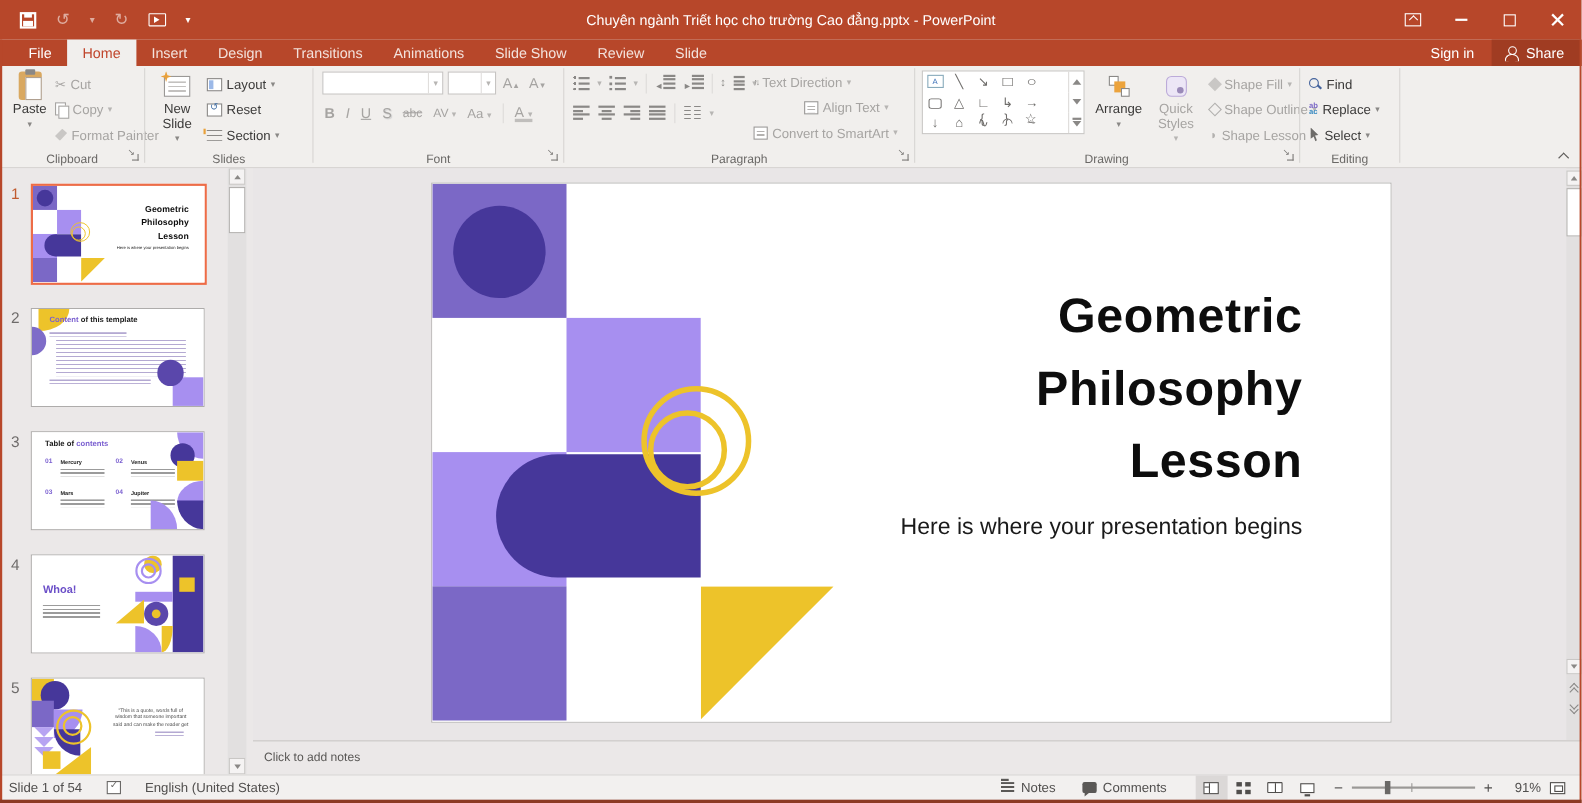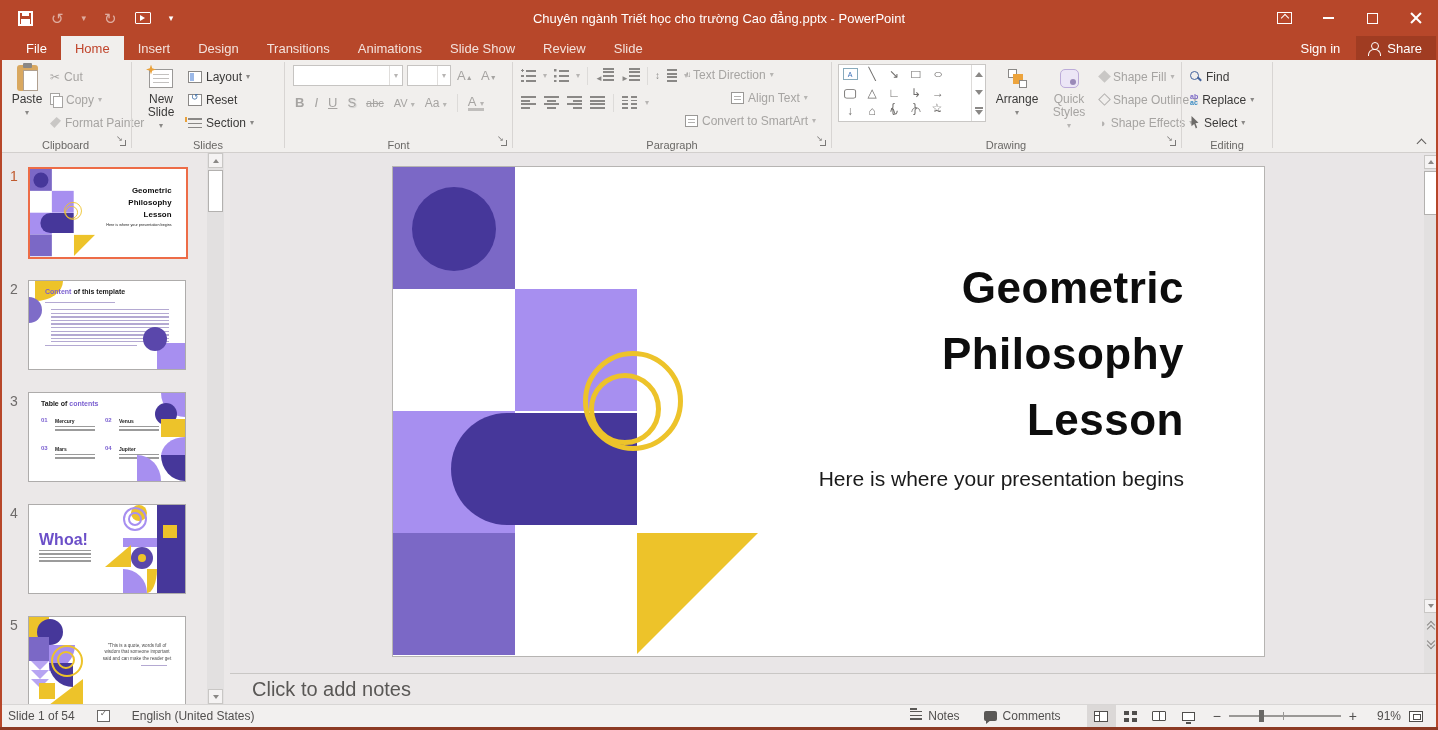--- a/index.html
+++ b/index.html
@@ -206,21 +206,21 @@
   
   .m { position:absolute; }
   .tl { background:repeating-linear-gradient(#b4a9d2 0 1.4px, transparent 1.4px 3.6px); }
   .tl-g { background:repeating-linear-gradient(#9b9b9b 0 1.3px, transparent 1.3px 3.4px); }
   .t-title7 { font-size:7px; font-weight:bold; color:#1a1a1a; line-height:8px; }
   .acc { color:#7a5fd0; }
   .mini5-quote { font-size:4.6px; line-height:6.4px; color:#4a4a4a; text-align:center; }
 
   
   .notesbar { position:absolute; left:230px; top:673px; width:1208px; height:31px; background:#ebe8e8; border-top:1px solid #c9c7c5; display:flex; align-items:center; }
-  .notesbar span { margin-left:22px; font-size:20px; color:#595755; }
+  .notesbar span { margin-left:10px; font-size:11px; color:#595755; }
   .watermark { position:absolute; left:1103px; top:663px; font-size:30px; font-weight:bold; letter-spacing:-0.5px; white-space:nowrap;
     text-shadow:-1.5px -1.5px 0 #fff,1.5px -1.5px 0 #fff,-1.5px 1.5px 0 #fff,1.5px 1.5px 0 #fff,2px 3px 3px rgba(0,0,0,.3); }
   .wm1 { color:#e83a5c; } .wm2 { color:#45aee6; } .wm3 { color:#2697d8; }
 
   .statusbar { position:absolute; left:0; top:704px; width:1438px; height:23px; background:#f2f0ef; border-top:1px solid #d8d6d5; display:flex; align-items:center; font-size:12px; color:#514f4e; }
   .sb-left { display:flex; align-items:center; gap:22px; margin-left:8px; }
   .spell-ic { width:13px; height:12px; border:1px solid #6a6866; position:relative; background:#fff; }
   .spell-ic::after { content:"✓"; position:absolute; left:2px; top:-3px; font-size:9px; color:#6a6866; }
   .sb-right { margin-left:auto; display:flex; align-items:center; margin-right:8px; }
   .sb-item { display:flex; align-items:center; gap:6px; padding:0 12px; height:23px; }
@@ -492,21 +492,21 @@
         <span>Shape Fill</span>
         <span class="car dis">▾</span>
       </div>
       <div class="srow dis" style="left:268px;top:29px;">
         <span class="so-ic"></span>
         <span>Shape Outline</span>
         <span class="car dis">▾</span>
       </div>
       <div class="srow dis" style="left:268px;top:52px;">
         <span class="se-ic">◗</span>
-        <span>Shape Effects</span>
+        <span>Shape Lesson</span>
         <span class="car dis">▾</span>
       </div>
       <div class="glabel">Drawing</div>
       <span class="launcher" style="left:334px;top:76px;"></span>
     </div>
     <div class="gdiv" style="left:1181px;"></div>
 
     <div class="grp" style="left:1182px;width:90px;">
       <div class="srow" style="left:8px;top:6px;">
         <span class="find-ic"></span>
@@ -591,21 +591,21 @@
         <div class="m" style="left:132px;top:26px;width:24px;height:18px;background:#edc32a;"></div>
         <div class="m" style="left:132px;top:44px;width:24px;height:20px;background:#a78ff0;border-radius:100% 0 0 0;"></div>
         <div class="m" style="left:108px;top:62px;width:24px;height:26px;background:#a78ff0;border-radius:0 100% 0 0;"></div>
         <div class="m" style="left:132px;top:62px;width:24px;height:26px;background:#46379a;border-radius:0 0 0 100%;"></div>
       </div>
     </div>
 
     <div class="thumb-num" style="top:352px;">4</div>
     <div class="thumb unsel" style="top:351px;">
       <div class="inner">
-        <div class="m" style="left:10px;top:26px;font-size:16px;font-weight:bold;color:#6b4fc8;">Whoa!</div>
+        <div class="m" style="left:10px;top:26px;font-size:10px;font-weight:bold;color:#6b4fc8;">Whoa!</div>
         <div class="m tl-g" style="left:10px;top:45px;width:52px;height:12px;"></div>
         <div class="m" style="left:128px;top:0;width:28px;height:88px;background:#46379a;"></div>
         <div class="m" style="left:134px;top:20px;width:14px;height:13px;background:#edc32a;"></div>
         <div class="m" style="left:102px;top:0;width:16px;height:16px;border-radius:50%;background:#edc32a;"></div>
         <div class="m" style="left:94px;top:2px;width:24px;height:24px;border:2px solid #a78ff0;border-radius:50%;"></div>
         <div class="m" style="left:99px;top:7px;width:14px;height:14px;border:2px solid #a78ff0;border-radius:50%;"></div>
         <div class="m" style="left:94px;top:33px;width:34px;height:9px;background:#a78ff0;"></div>
         <div class="m" style="left:76px;top:40px;width:26px;height:22px;background:#edc32a;clip-path:polygon(100% 0,100% 100%,0 100%);"></div>
         <div class="m" style="left:102px;top:42px;width:22px;height:22px;border-radius:50%;background:#5a47ab;"></div>
         <div class="m" style="left:109px;top:49px;width:8px;height:8px;border-radius:50%;background:#edc32a;"></div>

